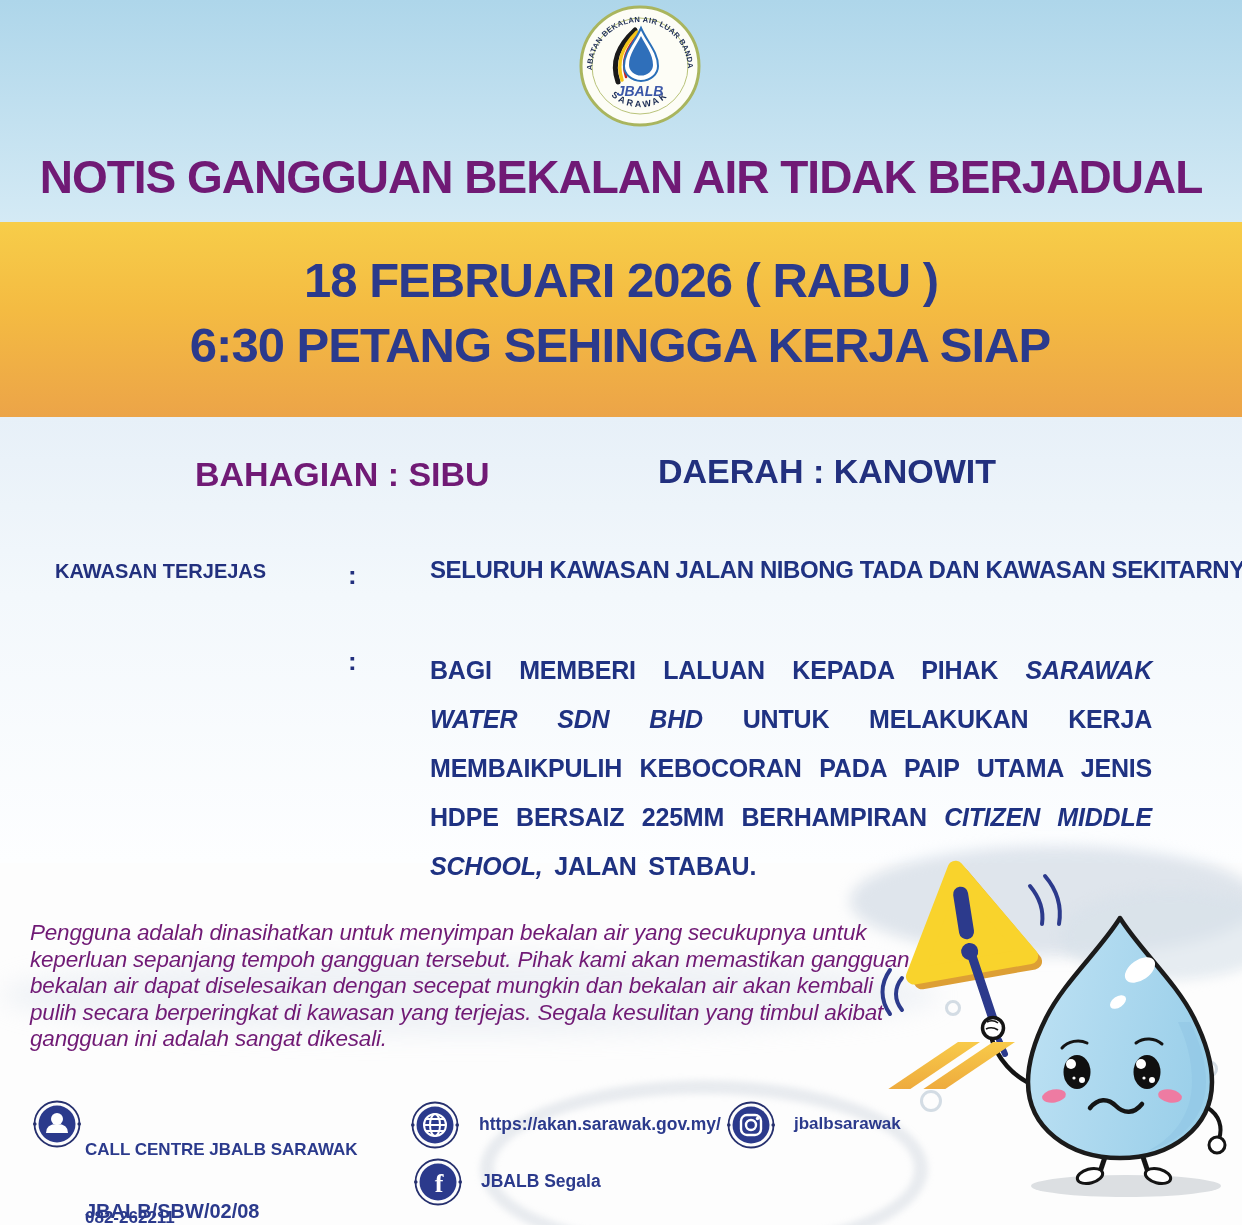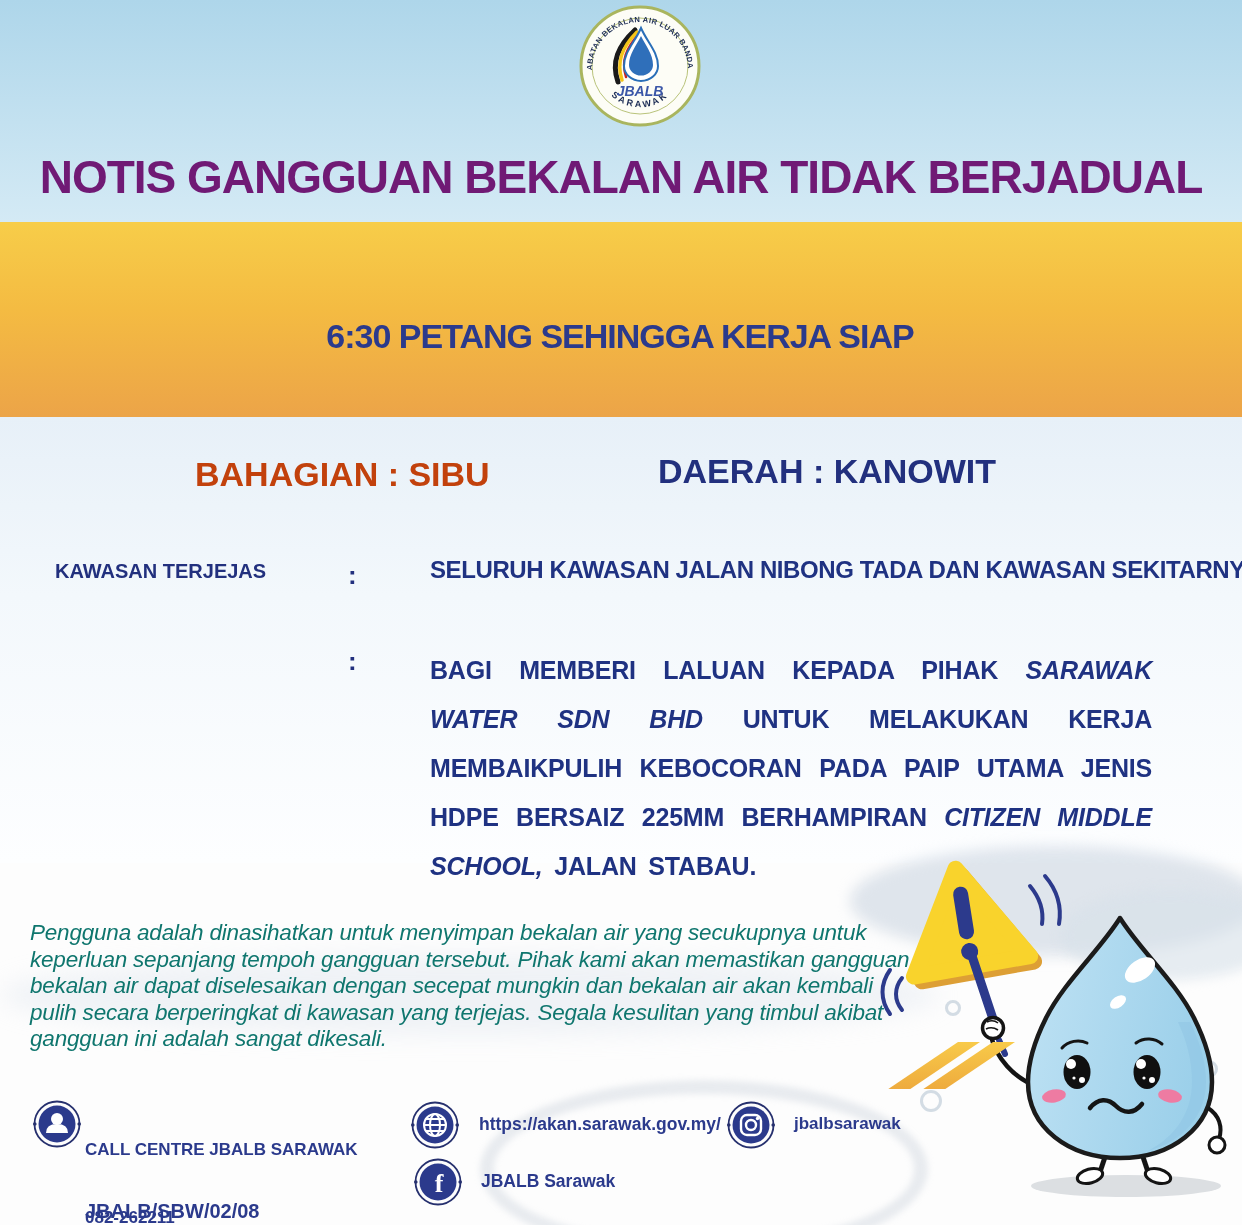--- a/index.html
+++ b/index.html
@@ -15,38 +15,38 @@
   .footer-band{left:0;top:863px;width:1242px;height:362px;background:#fdfdfd;}
   
   .blob{border-radius:50%;}
   
   .logo{left:578px;top:4px;width:124px;height:124px;}
   
   .title{left:0;top:150px;width:1242px;text-align:center;font-size:46px;font-weight:800;
     letter-spacing:-1px;color:#701a75;}
   
   .date-line{left:0;top:252px;width:1242px;text-align:center;font-size:49px;font-weight:800;color:#2b3a8c;letter-spacing:-1px;}
-  .time-line{left:0;top:317px;width:1240px;text-align:center;font-size:34px;font-weight:800;color:#2b3a8c;letter-spacing:-1px;}
-  
-  .bahagian{left:195px;top:455px;font-size:34px;font-weight:800;color:#c2410c;}
+  .time-line{left:0;top:317px;width:1240px;text-align:center;font-size:49px;font-weight:800;color:#2b3a8c;letter-spacing:-1px;}
+  
+  .bahagian{left:195px;top:455px;font-size:34px;font-weight:800;color:#701a75;}
   .daerah{left:658px;top:452px;font-size:34px;font-weight:800;color:#22307e;}
   
   .row-label{left:55px;width:290px;font-size:20px;font-weight:800;color:#22307e;}
   .row-colon{left:348px;font-size:26px;font-weight:800;color:#22307e;}
   .affected-label{top:560px;}
   .affected-colon{top:560px;}
   .affected-value{left:430px;top:556px;width:740px;font-size:24px;font-weight:800;color:#1f3282;
     letter-spacing:-0.4px;white-space:nowrap;}
   .work-label{top:646px;}
   .work-colon{top:646px;}
   .work-text{left:430px;top:646px;width:722px;font-size:25px;font-weight:800;color:#1f3282;
     text-align:justify;line-height:49px;word-spacing:5px;letter-spacing:-0.2px;}
   .work-text .it{font-style:italic;}
   
-  .advisory{left:30px;top:920px;width:880px;font-size:22.5px;font-style:italic;color:#0f766e;
+  .advisory{left:30px;top:920px;width:880px;font-size:22.5px;font-style:italic;color:#701a75;
     line-height:26.5px;font-weight:500;letter-spacing:-0.2px;}
   
   .gold-bar{left:0;top:1042px;width:938px;height:47px;
     background:linear-gradient(180deg,#f8ca49 0%,#f2b53e 70%,#eeab3e 100%);
     clip-path:polygon(0 0,100% 0,calc(100% - 70px) 100%,0 100%);
     display:flex;align-items:center;justify-content:center;}
   .gold-bar span{font-size:29px;font-weight:800;color:#2b3a8c;letter-spacing:0;}
   .stripe{top:1042px;width:22px;height:47px;background:linear-gradient(180deg,#f8ca49,#eeab3e);
     transform:skewX(-56deg);transform-origin:top left;}
   .stripe1{left:958px;} .stripe2{left:993px;}
@@ -101,20 +101,21 @@
     <path d="M59,28 C44,43 38,58 44,76" fill="none" stroke="#f5c518" stroke-width="3.5" stroke-linecap="round"></path>
     <path d="M61,30 C48,44 43,57 48,73" fill="none" stroke="#cc2222" stroke-width="2.5" stroke-linecap="round"></path>
 
     <path d="M63,24 C57,38 46,48 46,62 a17,15 0 0 0 34,0 C80,48 69,38 63,24 Z" fill="#fff" stroke="#2a6fb8" stroke-width="2"></path>
     <path d="M63,32 C58,42 51,50 51,61 a12,10.5 0 0 0 24,0 C75,50 68,42 63,32 Z" fill="#2f6fba"></path>
     <text x="62" y="92" text-anchor="middle" font-size="14" font-weight="bold" font-style="italic" fill="#3b57a8">JBALB</text>
   </svg>
 
   <div class="abs title">NOTIS GANGGUAN BEKALAN AIR TIDAK BERJADUAL</div>
 
+  <div class="abs date-line">18 FEBRUARI 2026 ( RABU )</div>
   <div class="abs time-line">6:30 PETANG SEHINGGA KERJA SIAP</div>
 
   <div class="abs bahagian">BAHAGIAN : SIBU</div>
   <div class="abs daerah">DAERAH : KANOWIT</div>
 
   <div class="abs row-label affected-label">KAWASAN TERJEJAS</div>
   <div class="abs row-colon affected-colon">:</div>
   <div class="abs affected-value">SELURUH KAWASAN JALAN NIBONG TADA DAN KAWASAN SEKITARNYA</div>
 
   <div class="abs row-colon work-colon">:</div>
@@ -227,21 +228,21 @@
   </svg>
   <div class="abs website">https://akan.sarawak.gov.my/</div>
 
   <svg class="abs c-icon i-fb" viewBox="0 0 48 48">
     <circle cx="24" cy="24" r="22.5" fill="none" stroke="#26306e" stroke-width="1.8"></circle>
     <circle cx="1.8" cy="24" r="1.8" fill="#26306e"></circle>
       <circle cx="46.2" cy="24" r="1.8" fill="#26306e"></circle>
     <circle cx="24" cy="24" r="18.5" fill="#2b3a8c"></circle>
     <text x="25" y="34" text-anchor="middle" font-family="Liberation Serif, serif" font-size="26" font-weight="bold" fill="#fff">f</text>
   </svg>
-  <div class="abs fb-label">JBALB Sarawak</div>
+  <div class="abs fb-label">JBALB Segala</div>
 
   <svg class="abs c-icon i-ig" viewBox="0 0 48 48">
     <circle cx="24" cy="24" r="22.5" fill="none" stroke="#26306e" stroke-width="1.8"></circle>
     <circle cx="1.8" cy="24" r="1.8" fill="#26306e"></circle>
       <circle cx="46.2" cy="24" r="1.8" fill="#26306e"></circle>
     <circle cx="24" cy="24" r="18.5" fill="#2b3a8c"></circle>
     <rect x="14" y="14" width="20" height="20" rx="6" fill="none" stroke="#fff" stroke-width="2.4"></rect>
     <circle cx="24" cy="24" r="5" fill="none" stroke="#fff" stroke-width="2.4"></circle>
     <circle cx="30.5" cy="17.5" r="1.7" fill="#fff"></circle>
   </svg>

